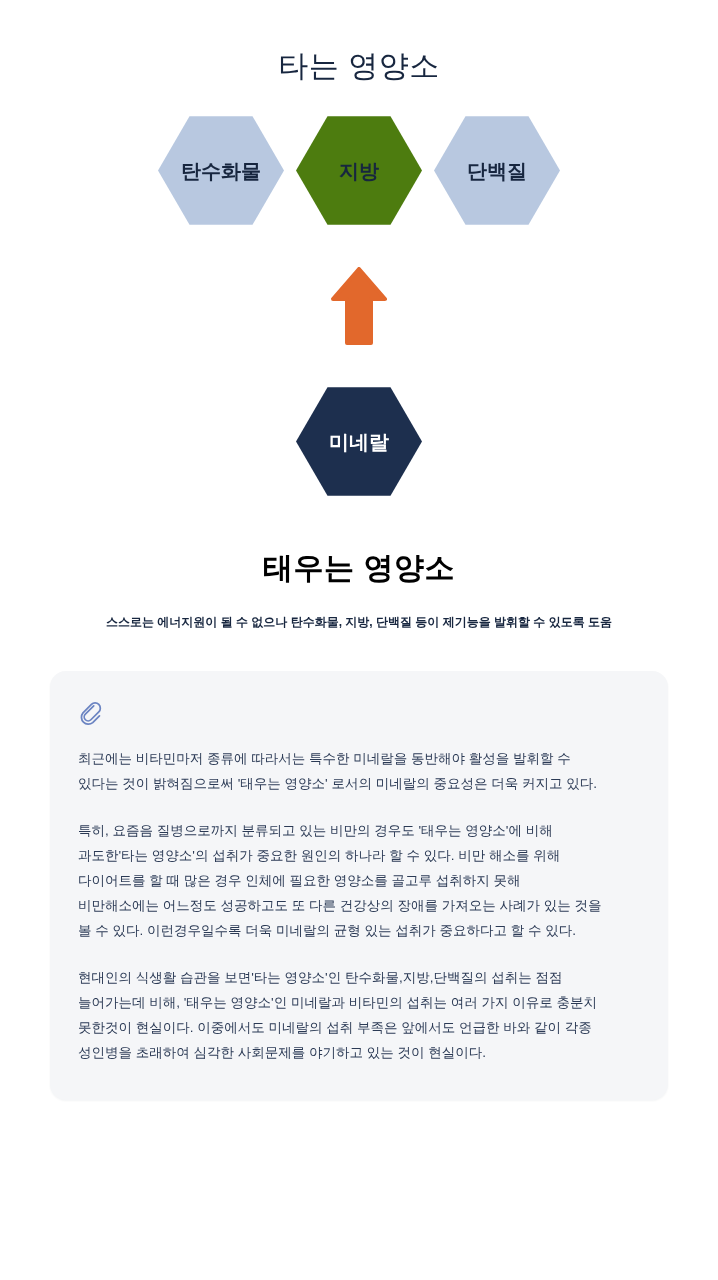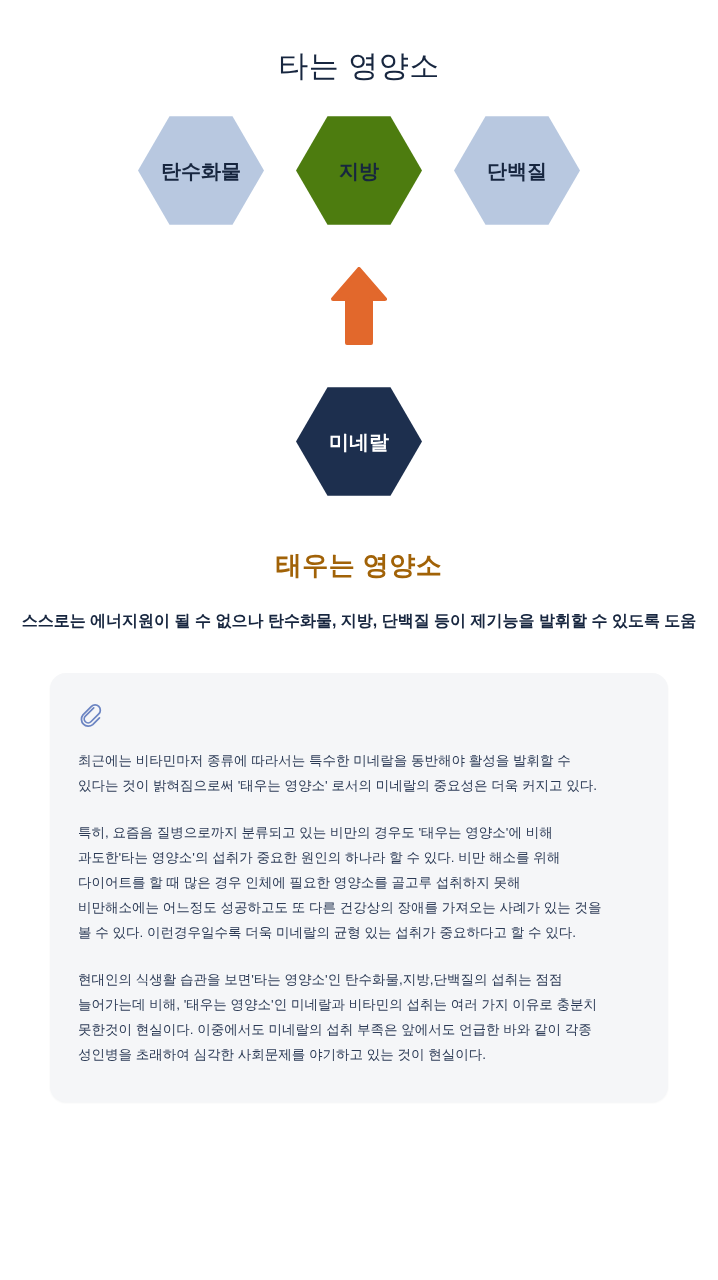--- a/index.html
+++ b/index.html
@@ -35,21 +35,21 @@
   }
 
   
   .hex-row {
     display: flex;
     justify-content: center;
     align-items: center;
   }
   .hex-row.top {
     margin-top: 30px;
-    gap: 32px;
+    gap: 12px;
   }
   .hex-row.bottom {
     margin-top: 10px;
   }
 
   .hex {
     width: 126px;
     height: 113px;
     display: flex;
     align-items: center;
@@ -81,31 +81,31 @@
     margin-top: 40px;
     margin-bottom: 38px;
   }
   .arrow {
     width: 56px;
     height: 80px;
   }
 
   .title-bottom {
     text-align: center;
-    font-size: 26px;
+    font-size: 30px;
     font-weight: 700;
     letter-spacing: 0.5px;
-    color: #a16207;
+    color: #000000;
     margin-top: 52px;
     line-height: 1.2;
   }
 
   .subtitle {
     text-align: center;
-    font-size: 16px;
+    font-size: 12px;
     font-weight: 700;
     color: #17263f;
     margin-top: 26px;
     line-height: 1.75;
   }
 
   
   .note-card {
     position: relative;
     margin: 38px 50px 40px 50px;

